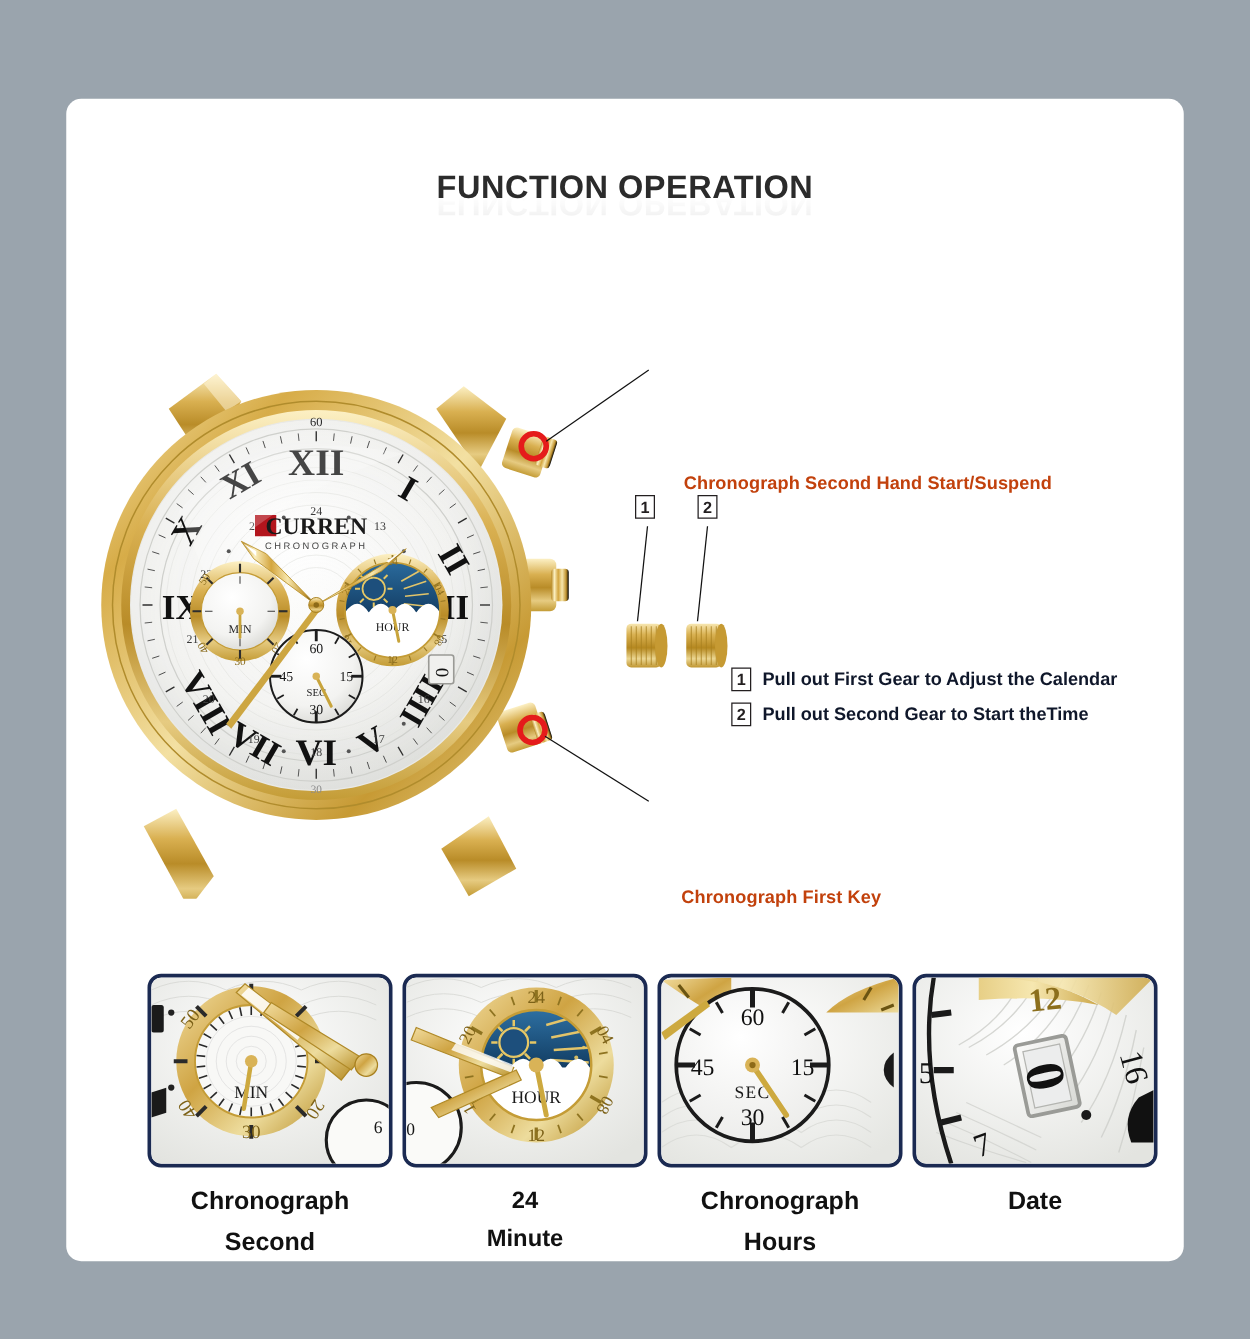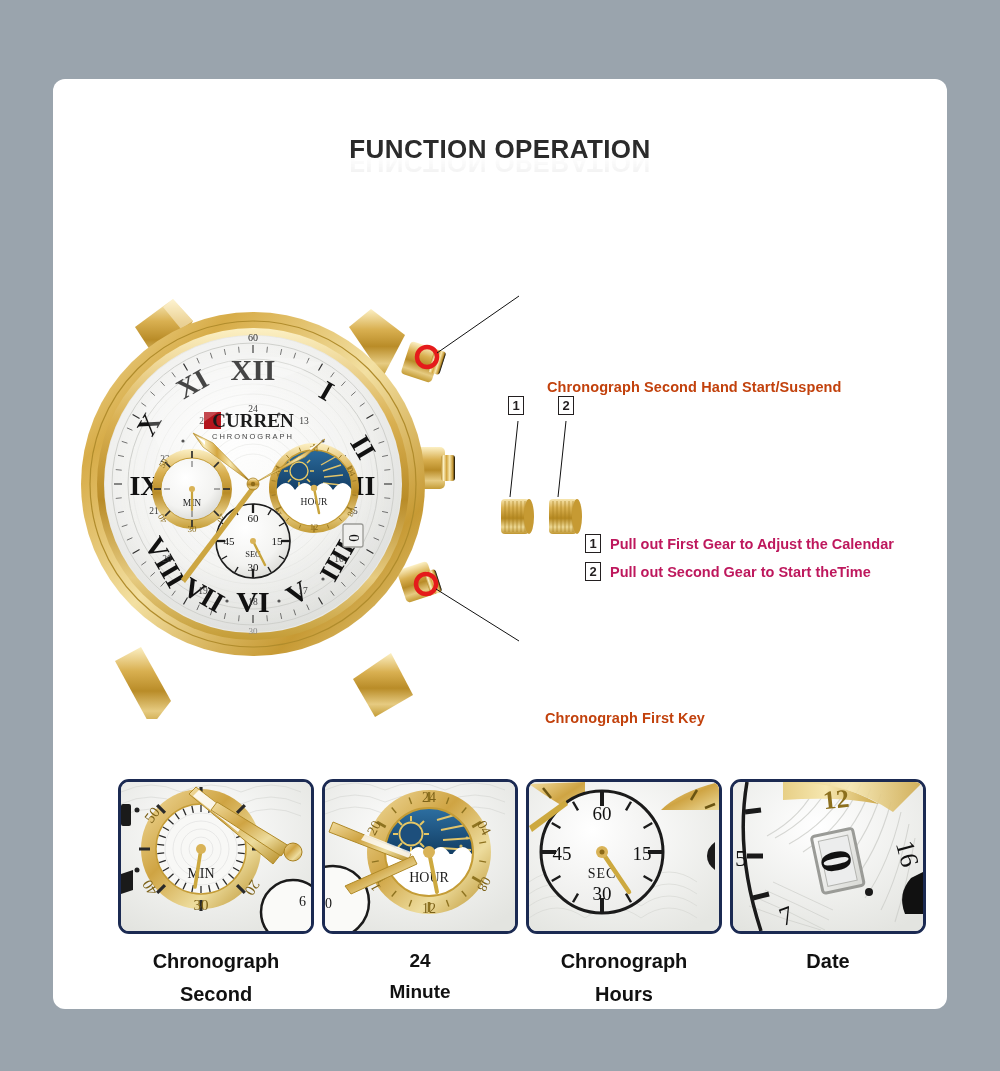--- a/index.html
+++ b/index.html
@@ -43,21 +43,21 @@
   .co-bottom{left:492px;top:631px;}
 
   .legend{position:absolute;left:532px;top:455px;}
   .legend-row{display:flex;align-items:center;margin-bottom:9px;}
   .numbox{
     width:16px;height:19px;border:1.6px solid #231f20;
     display:flex;align-items:center;justify-content:center;
     font-size:13px;font-weight:bold;color:#231f20;margin-right:9px;
     box-sizing:border-box;
   }
-  .legend-text{font-size:14.5px;font-weight:bold;color:#be185d;white-space:nowrap;}
+  .legend-text{font-size:14.5px;font-weight:bold;color:#0f172a;white-space:nowrap;}
 
   .tag{position:absolute;}
   .tag .numbox{margin-right:0;}
 
   
   .thumbs{position:absolute;left:0;top:700px;width:894px;}
   .thumb-row{display:flex;justify-content:center;gap:8px;padding-left:44px;}
   .thumb-cell{width:196px;}
   .thumb{
     width:196px;height:155px;border:3px solid #1b2a52;border-radius:11px;

